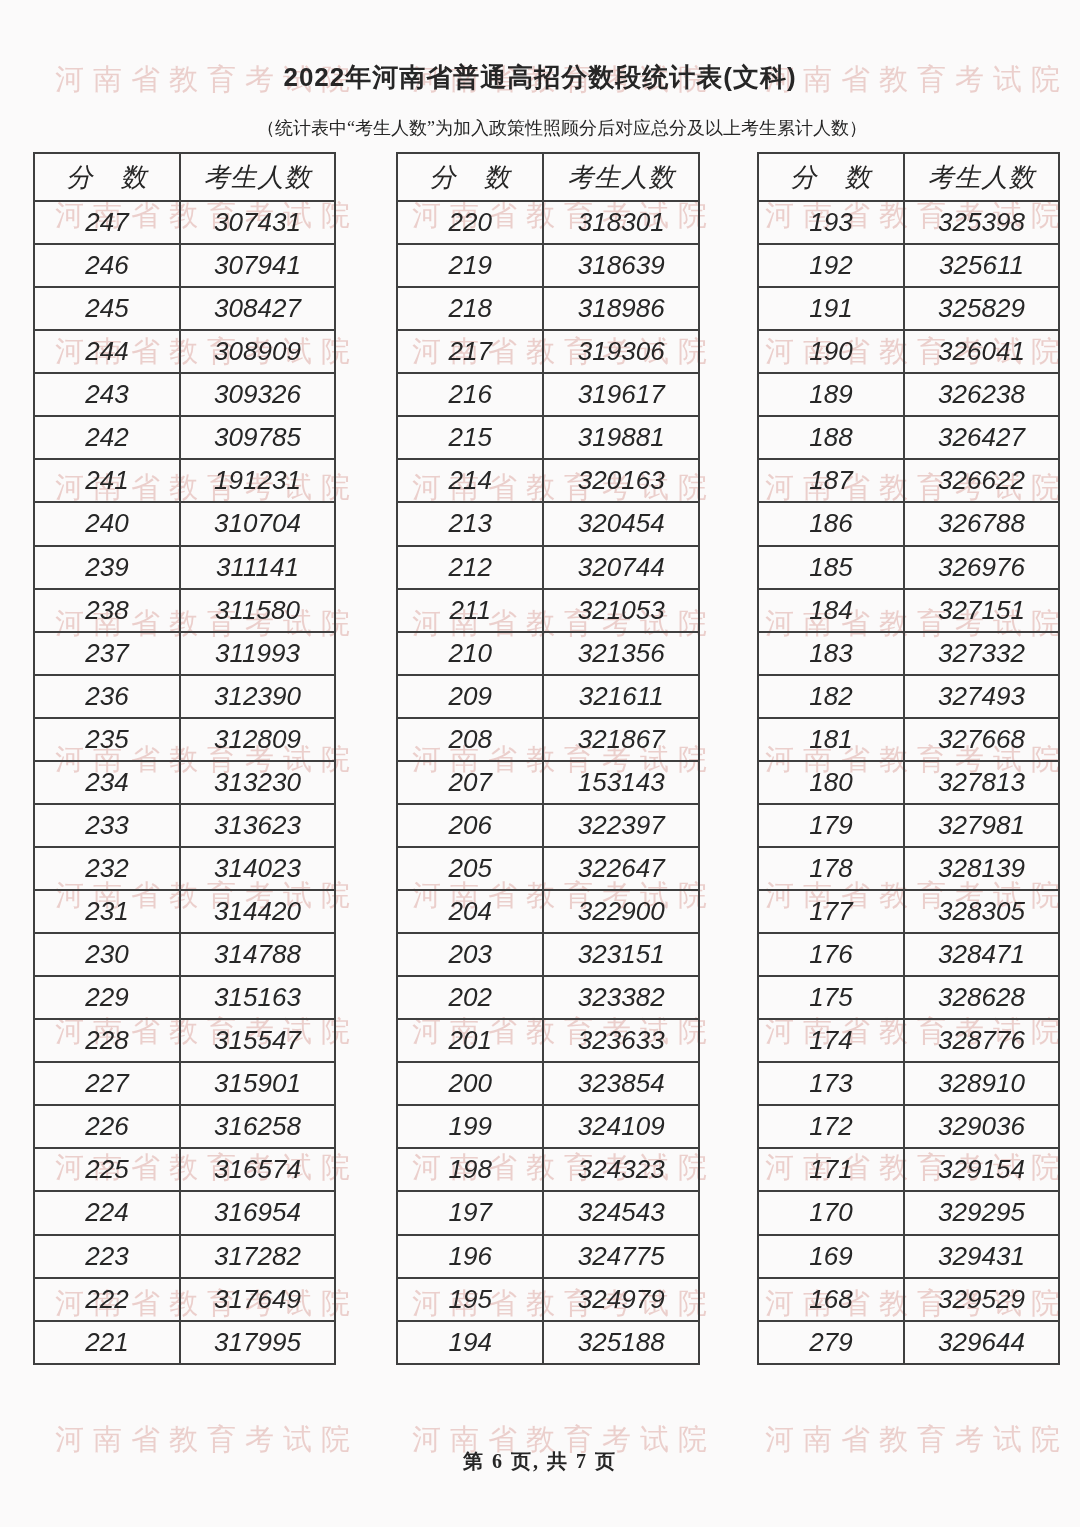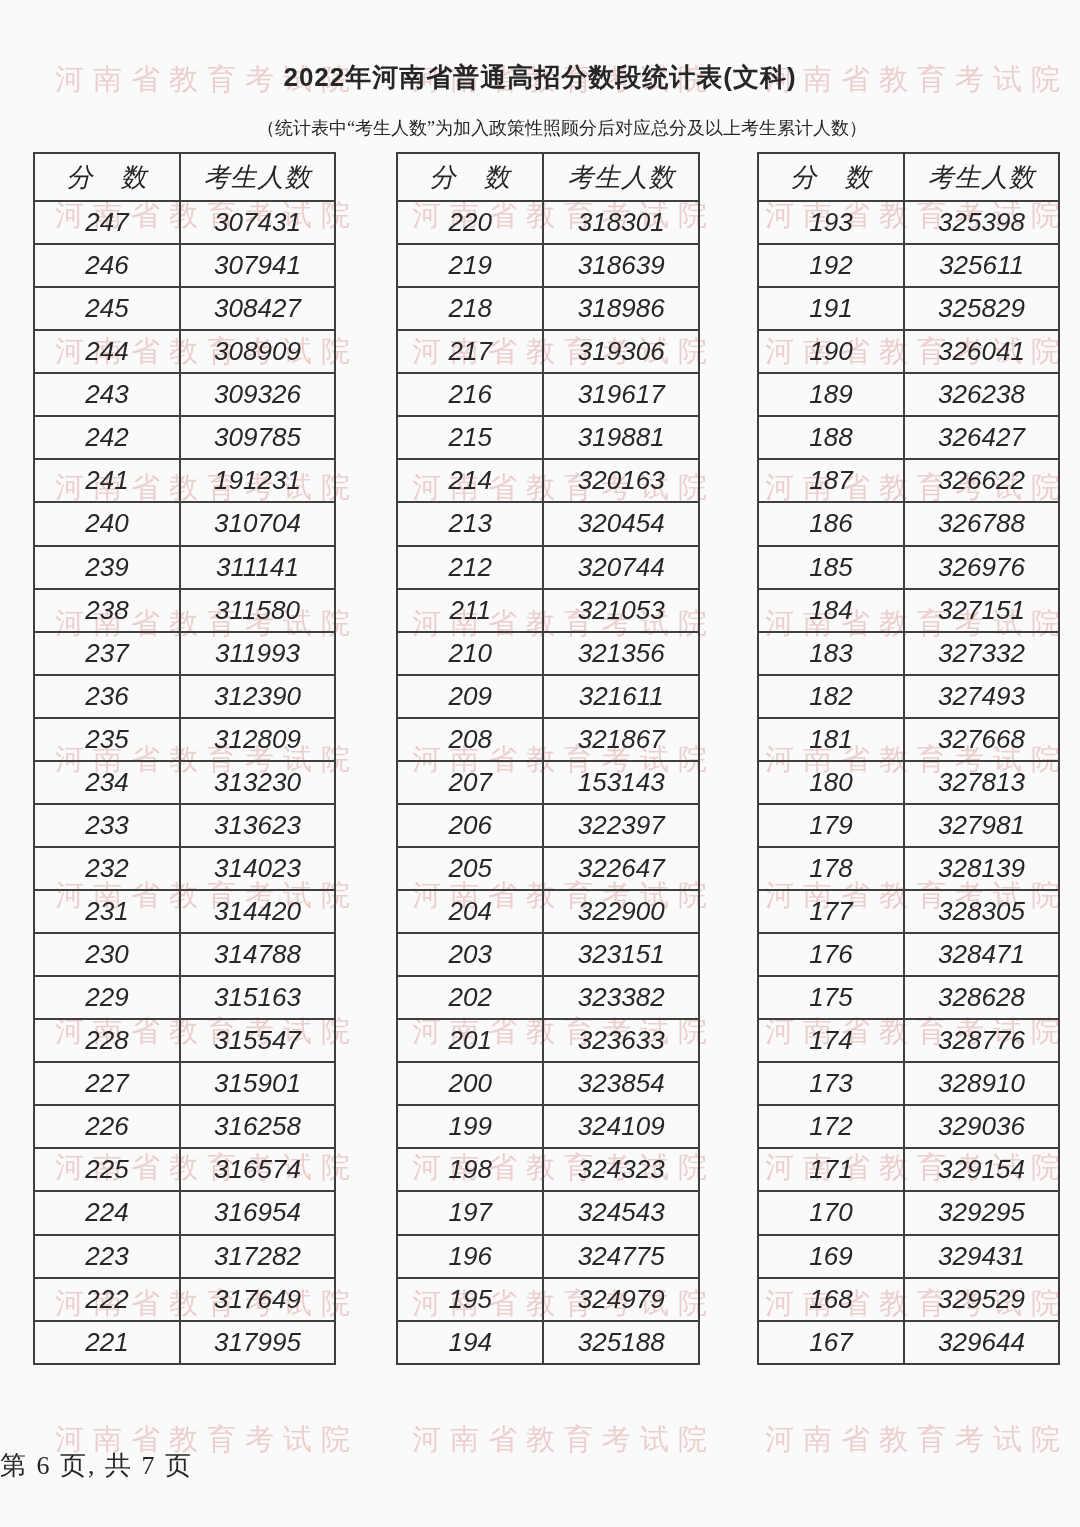--- a/index.html
+++ b/index.html
@@ -59,25 +59,26 @@
     vertical-align: middle;
     padding: 0;
     font-size: 26px;
     font-weight: 400;
     background: transparent;
   }
   .score-table th { height: 48px; letter-spacing: 1px; }
   .footer {
     position: absolute;
     top: 1448px; left: 0; width: 100%;
-    text-align: left;
-    font-size: 26px;
+    text-align: center;
+    font-size: 20px;
     letter-spacing: 2px;
     font-family: "Liberation Serif", serif;
     z-index: 2;
+    font-weight: bold;
   }
 </style>
 </head>
 <body>
 
 <div class="page">
 
   <div class="watermark-layer">
       <div class="wm" style="left: 55px; top: 60px;">河南省教育考试院</div>
       <div class="wm" style="left: 412px; top: 60px;">河南省教育考试院</div>
@@ -461,21 +462,21 @@
           </tr>
           <tr>
             <td>169</td>
             <td>329431</td>
           </tr>
           <tr>
             <td>168</td>
             <td>329529</td>
           </tr>
           <tr>
-            <td>167</td>
+            <td>279</td>
             <td>329644</td>
           </tr>
         </tbody>
       </table>
   </div>
 
   <div class="footer">第 6 页, 共 7 页</div>
 
 </div>
 

